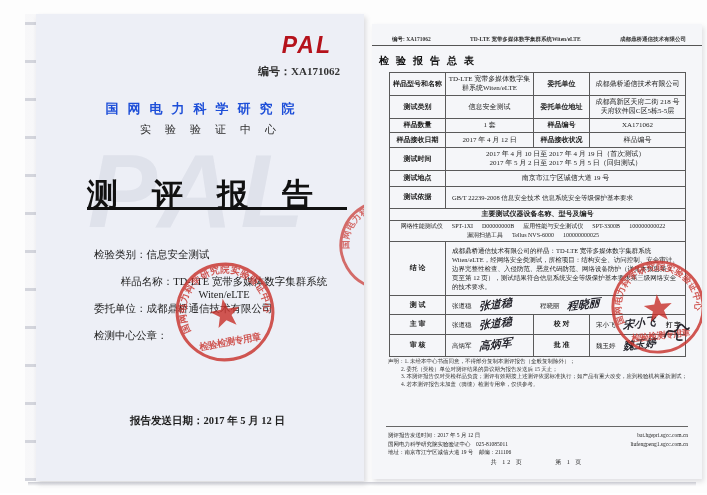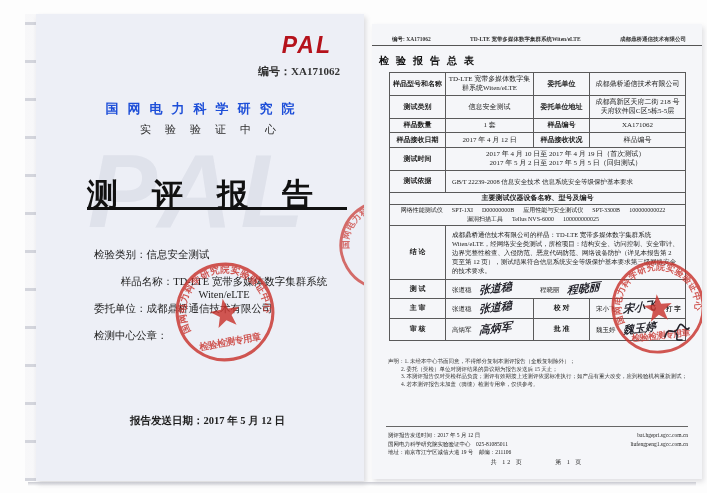--- a/index.html
+++ b/index.html
@@ -164,20 +164,24 @@
         <td class="h15">样品编号</td>
       </tr>
       <tr>
         <td class="lbl h23">测试时间</td>
         <td class="h23" colspan="3">
           <div>2017 年 4 月 10 日至 2017 年 4 月 19 日（首次测试）</div>
           <div>2017 年 5 月 2 日至 2017 年 5 月 5 日（回归测试）</div>
         </td>
       </tr>
       <tr>
+        <td class="lbl h16">测试地点</td>
+        <td class="h16" colspan="3">南京市江宁区诚信大道 19 号</td>
+      </tr>
+      <tr>
         <td class="lbl h22">测试依据</td>
         <td class="h22 concl" colspan="3">GB/T 22239-2008 信息安全技术 信息系统安全等级保护基本要求</td>
       </tr>
       <tr>
         <td class="lbl h12" colspan="4">主要测试仪器设备名称、型号及编号</td>
       </tr>
       <tr>
         <td class="h17 instr-line" colspan="4">
           <div>
             <span>网络性能测试仪</span><span>SPT-1XI</span><span>D00000000B</span><span>应用性能与安全测试仪</span><span>SPT-3300B</span><span>100000000022</span>

